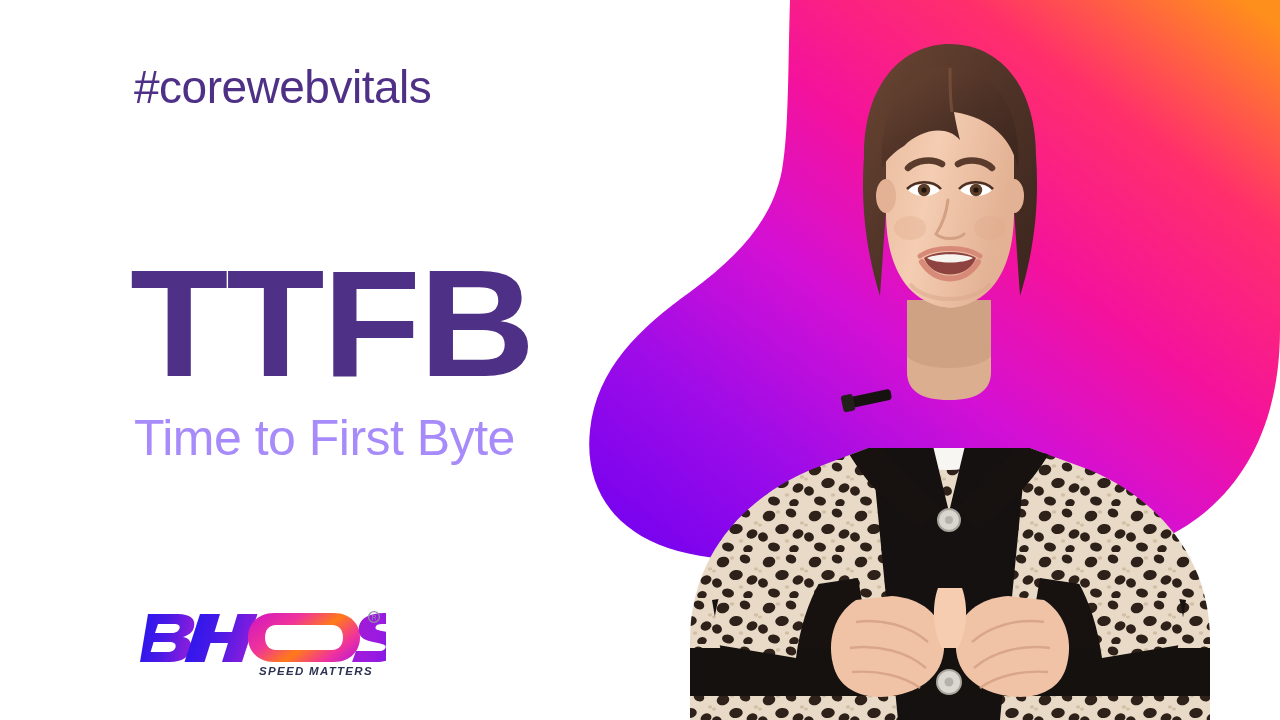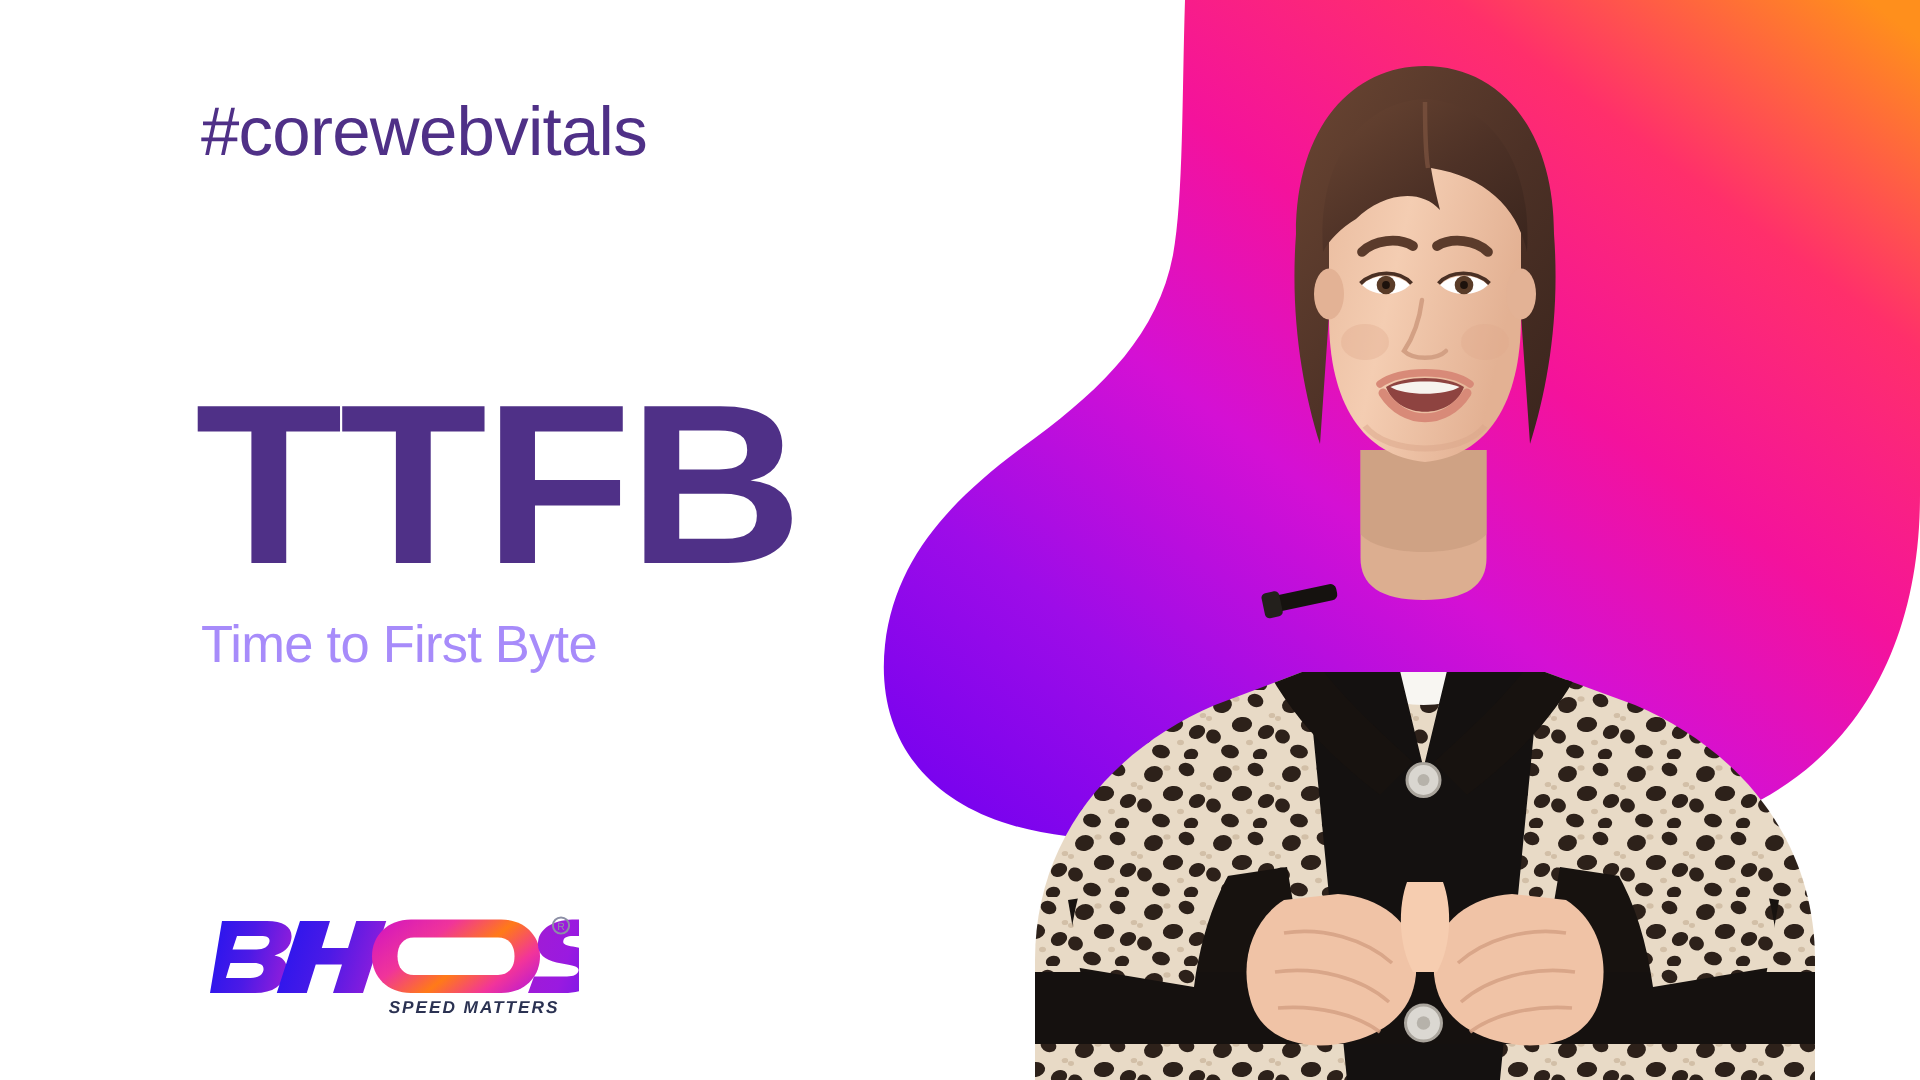--- a/index.html
+++ b/index.html
@@ -62,21 +62,21 @@
     line-height: 1;
     white-space: nowrap;
     transform: scaleX(1.06);
     transform-origin: left top;
   }
 
   #subhead {
     position: absolute;
     left: 92px;
     top: 409px;
-    font-size: 35px;
+    font-size: 50px;
     font-weight: 400;
     letter-spacing: -0.5px;
     color: #a78bfa;
     line-height: 1.18;
     white-space: nowrap;
   }
 
   
   #logo {
     position: absolute;

